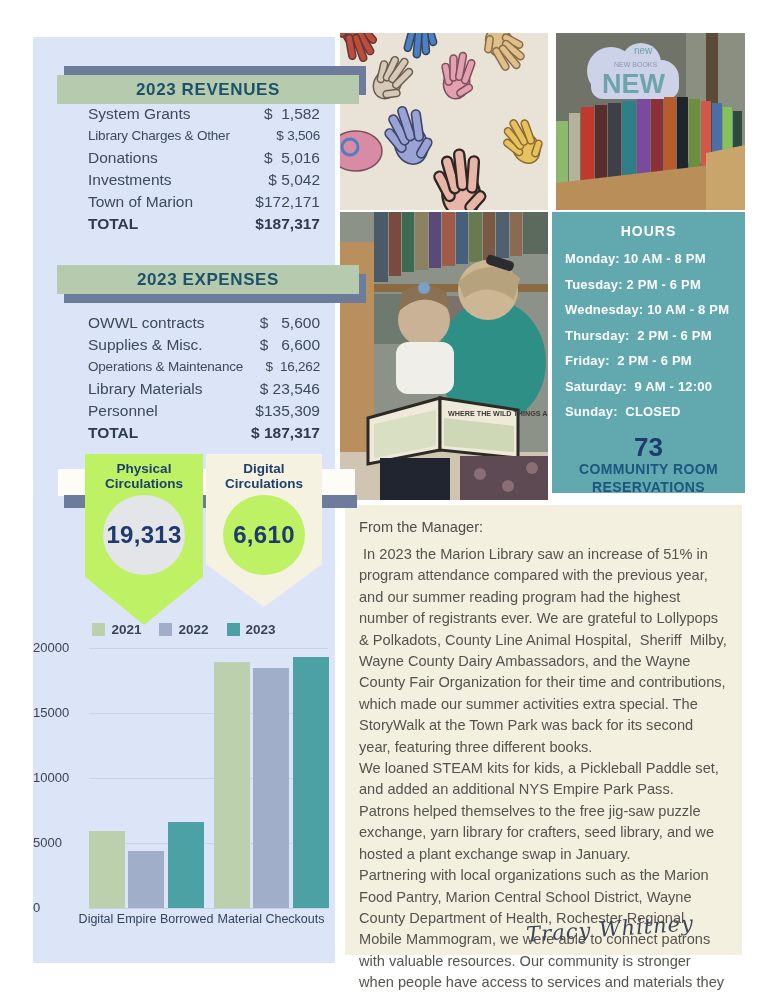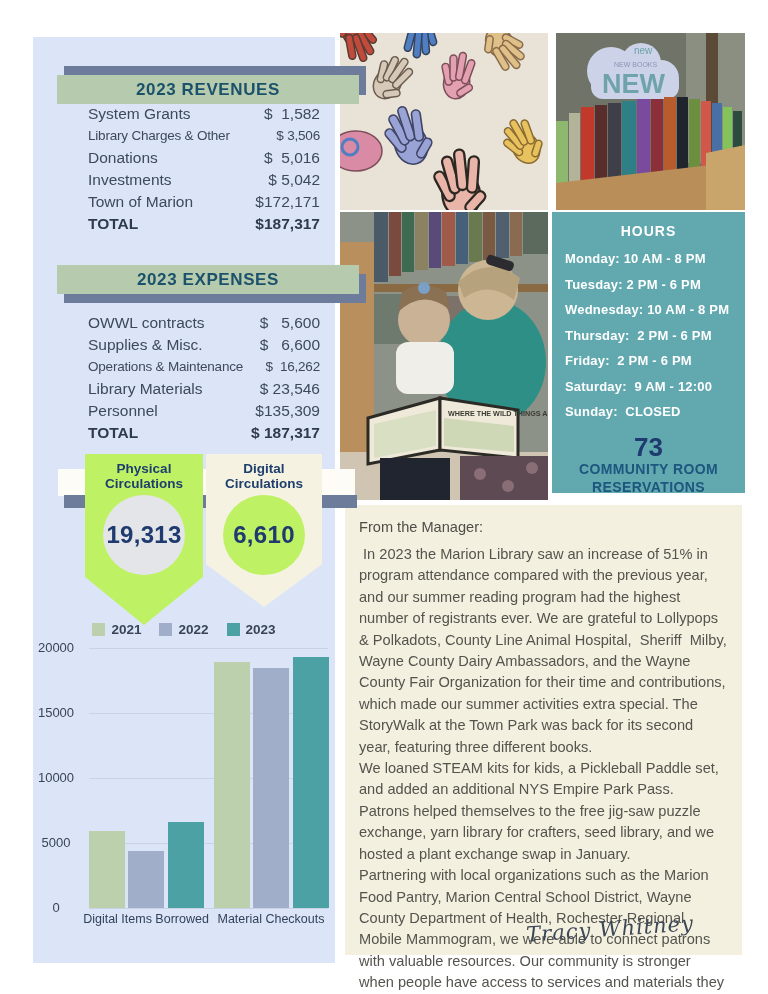--- a/index.html
+++ b/index.html
@@ -44,21 +44,21 @@
   .pc-dig{background:#bef264;}
   .pennant-circle span{color:#1e3a6e;font-weight:bold;font-size:24px;letter-spacing:.3px;}
 
   
   .chart{left:33px;top:610px;width:302px;height:345px;z-index:2;}
   .legend{position:absolute;left:0;top:12px;width:100%;display:flex;justify-content:center;gap:18px;}
   .legend-item{display:flex;align-items:center;gap:6px;color:#3a4458;font-size:13.5px;font-weight:bold;}
   .swatch{width:13px;height:13px;display:inline-block;}
   .plot{position:absolute;left:52px;top:38px;width:245px;height:260px;}
   .gridline{position:absolute;left:4px;right:2px;height:1px;background:#c9d3e6;}
-  .ylabel{position:absolute;left:-52px;width:46px;text-align:center;color:#3a4458;font-size:13px;}
+  .ylabel{position:absolute;left:-52px;width:46px;text-align:left;color:#3a4458;font-size:13px;}
   .bar{position:absolute;bottom:0;width:36px;}
   .xlabel{position:absolute;top:302px;width:160px;text-align:center;color:#33415c;font-size:12.5px;}
 
   
   .photo{display:block;z-index:1;}
   .ph-hands{left:340px;top:33px;}
   .ph-books{left:556px;top:33px;}
   .ph-read{left:340px;top:212px;}
 
   
@@ -187,21 +187,21 @@
         <div class="ylabel" style="top: 57px;">15000</div>
         <div class="gridline" style="top: 0px;"></div>
         <div class="ylabel" style="top: -8px;">20000</div>
         <div class="bar" style="left: 4px; height: 76.7px; background: rgb(189, 208, 174);"></div>
         <div class="bar" style="left: 43px; height: 57.2px; background: rgb(161, 174, 202);"></div>
         <div class="bar" style="left: 83px; height: 85.93px; background: rgb(75, 161, 163);"></div>
         <div class="bar" style="left: 129px; height: 245.7px; background: rgb(189, 208, 174);"></div>
         <div class="bar" style="left: 168px; height: 240.5px; background: rgb(161, 174, 202);"></div>
         <div class="bar" style="left: 208px; height: 251.069px; background: rgb(75, 161, 163);"></div>
       </div>
-      <div class="xlabel" style="left: 33px;">Digital Items Borrowed</div>
+      <div class="xlabel" style="left: 33px;">Digital Empire Borrowed</div>
       <div class="xlabel" style="left: 158px;">Material Checkouts</div>
     </div>
 
   <svg class="abs photo ph-hands" width="208" height="177" viewBox="0 0 208 177">
     <defs>
       <g id="hand">
         <ellipse cx="0" cy="8" rx="13" ry="16"></ellipse>
         <rect x="-14" y="-14" width="7" height="22" rx="3.5" transform="rotate(-22)"></rect>
         <rect x="-8" y="-20" width="7" height="26" rx="3.5" transform="rotate(-10)"></rect>
         <rect x="-2" y="-23" width="7" height="28" rx="3.5"></rect>

